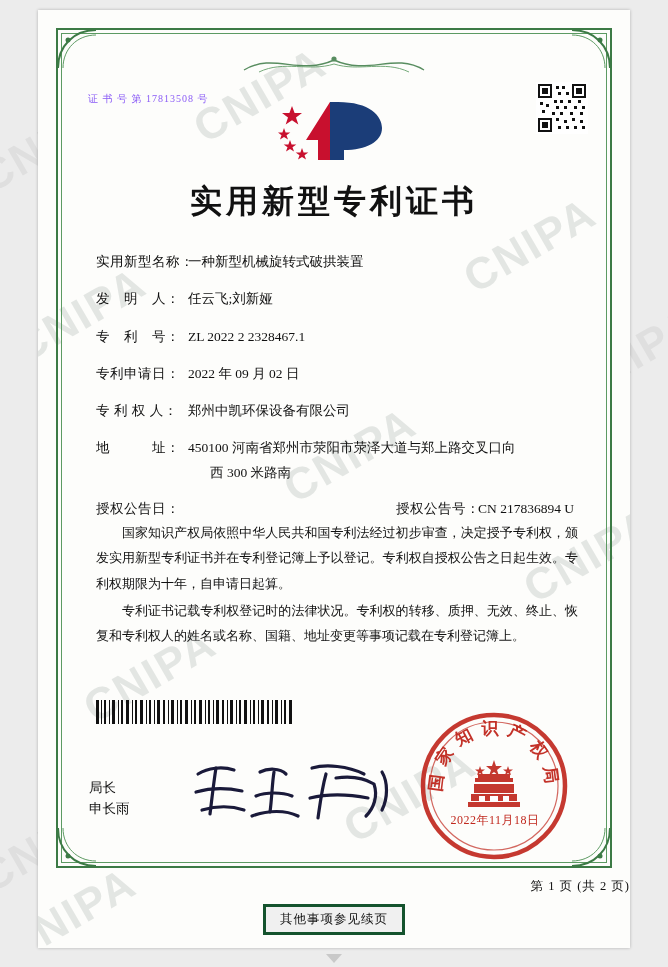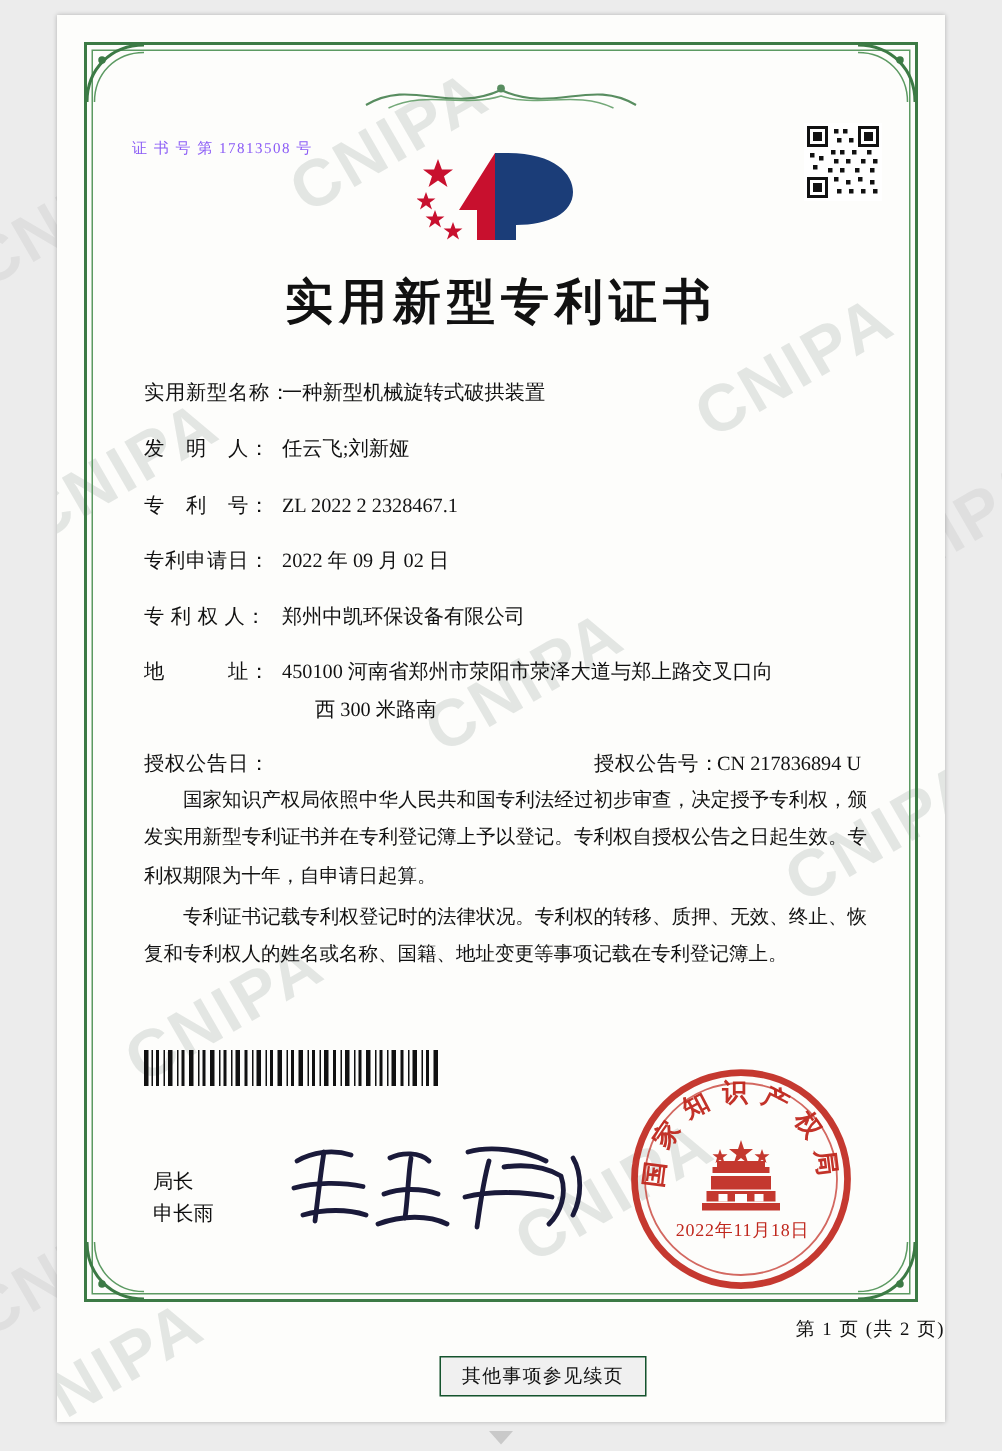--- a/index.html
+++ b/index.html
@@ -202,21 +202,21 @@
     position: absolute;
     left: 58px;
     top: 690px;
     width: 196px;
     height: 24px;
   }
 
   
   .sign-label {
     position: absolute;
-    left: 64px;
+    left: 51px;
     top: 768px;
     font-size: 13.5px;
     line-height: 1.55;
     color: #111;
   }
   .signature {
     position: absolute;
     left: 148px;
     top: 748px;
     width: 210px;
@@ -254,24 +254,23 @@
   }
 
   .footnote {
     position: absolute;
     left: 50%;
     transform: translateX(-50%);
     top: 904px;
     font-size: 12.5px;
     color: #111;
     background: #f0f0f0;
-    border: 1px solid #14532d;
+    border: 3px solid #14532d;
     padding: 4px 14px;
     letter-spacing: 1px;
-    margin-left: 28px;
   }
 
   
   .scroll-arrow {
     position: absolute;
     left: 50%;
     transform: translateX(-50%);
     bottom: 4px;
     width: 0; height: 0;
     border-left: 8px solid transparent;

